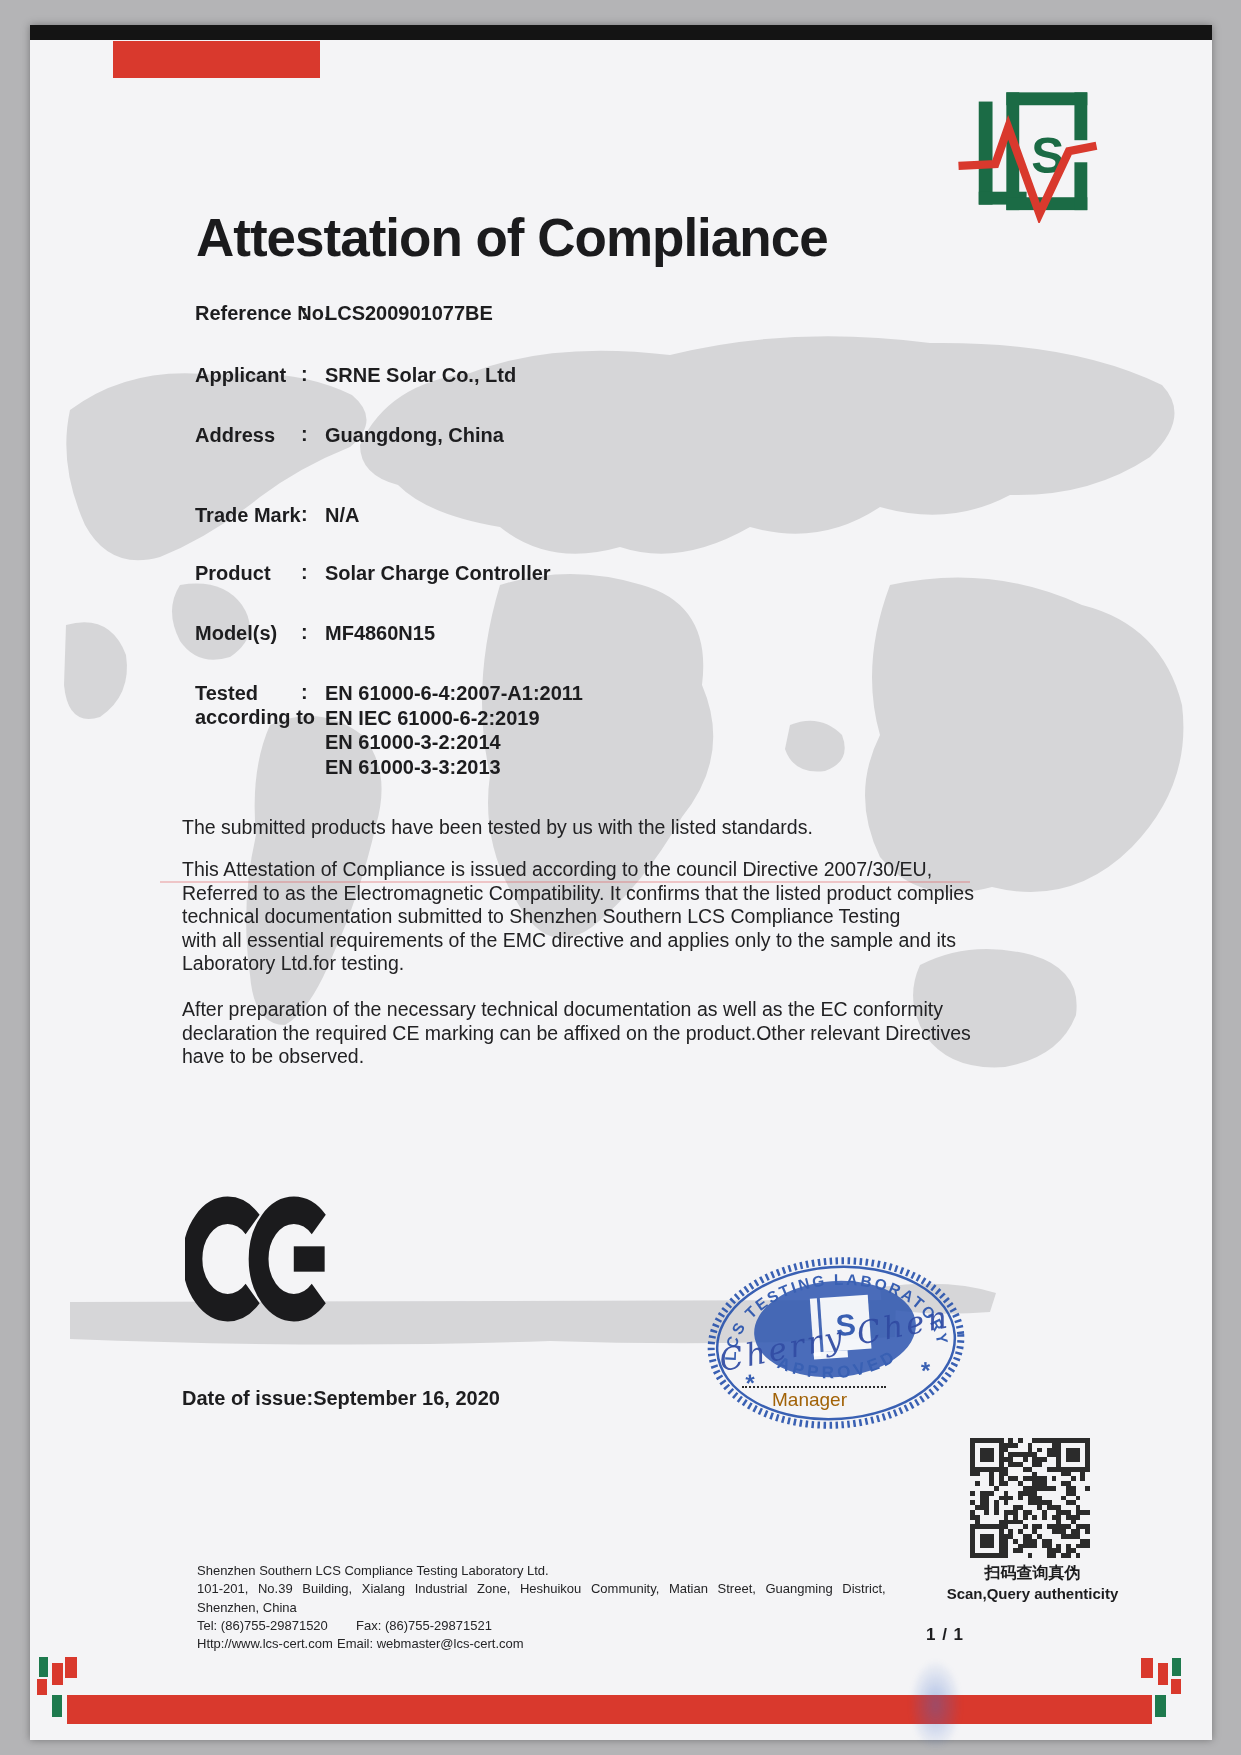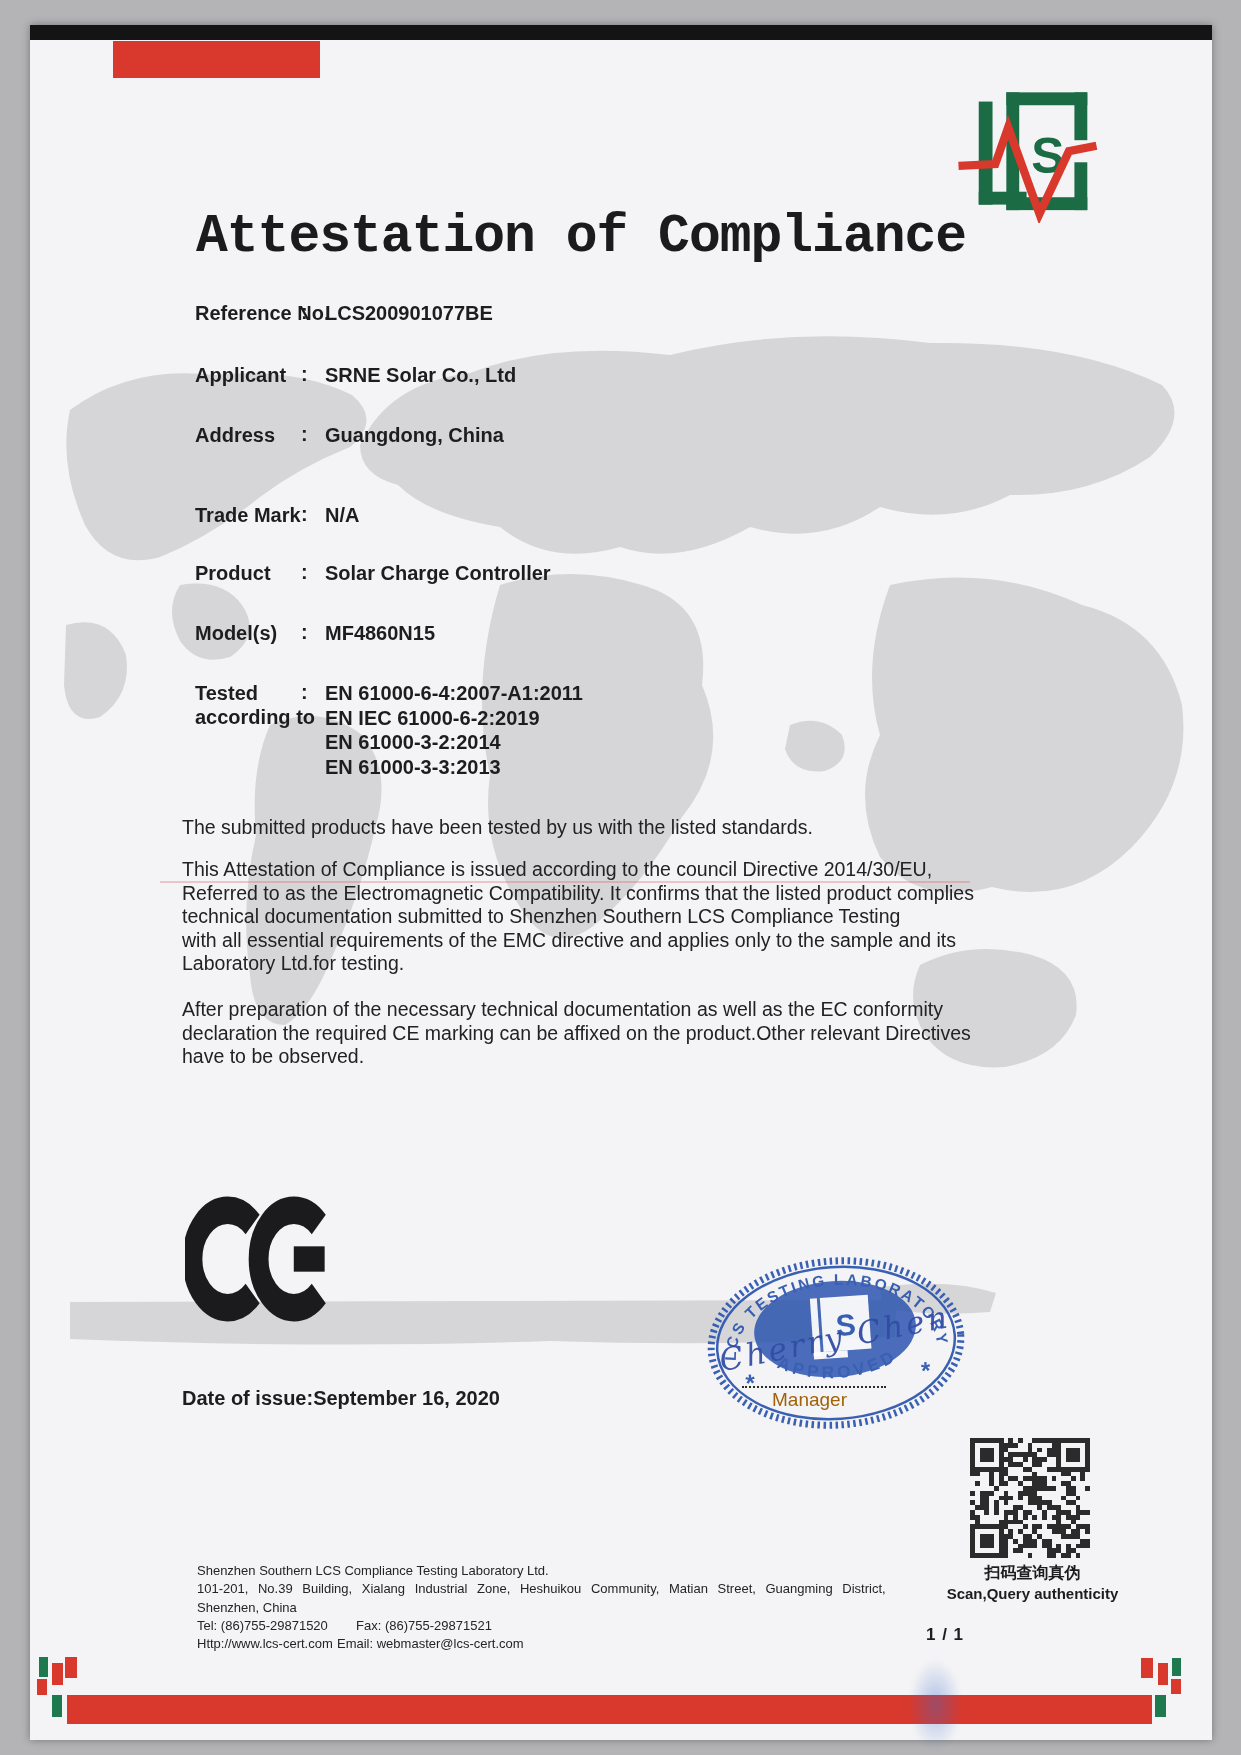--- a/index.html
+++ b/index.html
@@ -5,21 +5,21 @@
   html,body{margin:0;padding:0;background:#a8a8aa;}
   .canvas{position:relative;width:1241px;height:1755px;background:#b4b4b6;overflow:hidden;
           font-family:"Liberation Sans", sans-serif;color:#1d1d1f;}
   .page{position:absolute;left:30px;top:25px;width:1182px;height:1715px;background:#f4f4f6;
         box-shadow:0 0 8px rgba(0,0,0,.35);}
   .map{position:absolute;left:0;top:0;z-index:0;}
   .topbar{position:absolute;left:0;top:0;width:100%;height:15px;background:#141414;z-index:3;}
   .red-accent{position:absolute;left:83px;top:16px;width:207px;height:37px;background:#d9392d;z-index:3;}
   .logo{position:absolute;left:925px;top:60px;width:145px;height:138px;z-index:3;}
   .title{position:absolute;left:166px;top:182px;margin:0;font-size:53px;font-weight:bold;
-         letter-spacing:-1px;color:#1b1b1d;z-index:3;white-space:nowrap;font-family:Liberation Mono, monospace;}
+         letter-spacing:-1px;color:#1b1b1d;z-index:3;white-space:nowrap;}
   .frow{position:absolute;left:165px;width:830px;font-weight:bold;font-size:20px;z-index:3;}
   .flabel{position:absolute;left:0;top:0;line-height:24px;}
   .fcolon{position:absolute;left:106px;top:0;}
   .fvalue{position:absolute;left:130px;top:0;white-space:nowrap;line-height:25px;}
   .para{position:absolute;left:152px;z-index:3;font-size:19.5px;color:#222224;line-height:23.6px;white-space:nowrap;}
   .scan-artifact{position:absolute;left:130px;top:856px;width:810px;height:2px;
                  background:rgba(225,90,90,.30);z-index:4;}
   .ce{position:absolute;left:155px;top:1163px;width:147px;height:142px;z-index:3;}
   .date-line{position:absolute;left:152px;top:1362px;font-size:20px;font-weight:bold;z-index:3;white-space:nowrap;}
   .stamp{position:absolute;left:675px;top:1230px;width:262px;height:176px;z-index:4;opacity:.93;
@@ -131,21 +131,21 @@
     <span class="fvalue" style="line-height:24.5px">
       <div>EN 61000-6-4:2007-A1:2011</div>
       <div>EN IEC 61000-6-2:2019</div>
       <div>EN 61000-3-2:2014</div>
       <div>EN 61000-3-3:2013</div>
     </span>
   </div>
 
   <div class="para" style="top:791px">The submitted products have been tested by us with the listed standards.</div>
   <div class="para" style="top:833px">
-    <div>This Attestation of Compliance is issued according to the council Directive 2014/30/EU,</div>
+    <div>This Attestation of Compliance is issued according to the council Directive 2007/30/EU,</div>
     <div>Referred to as the Electromagnetic Compatibility. It confirms that the listed product complies</div>
     <div>technical documentation submitted to Shenzhen Southern LCS Compliance Testing</div>
     <div>with all essential requirements of the EMC directive and applies only to the sample and its</div>
     <div>Laboratory Ltd.for testing.</div>
   </div>
   <div class="para" style="top:973px">
     <div>After preparation of the necessary technical documentation as well as the EC conformity</div>
     <div>declaration the required CE marking can be affixed on the product.Other relevant Directives</div>
     <div>have to be observed.</div>
   </div>

